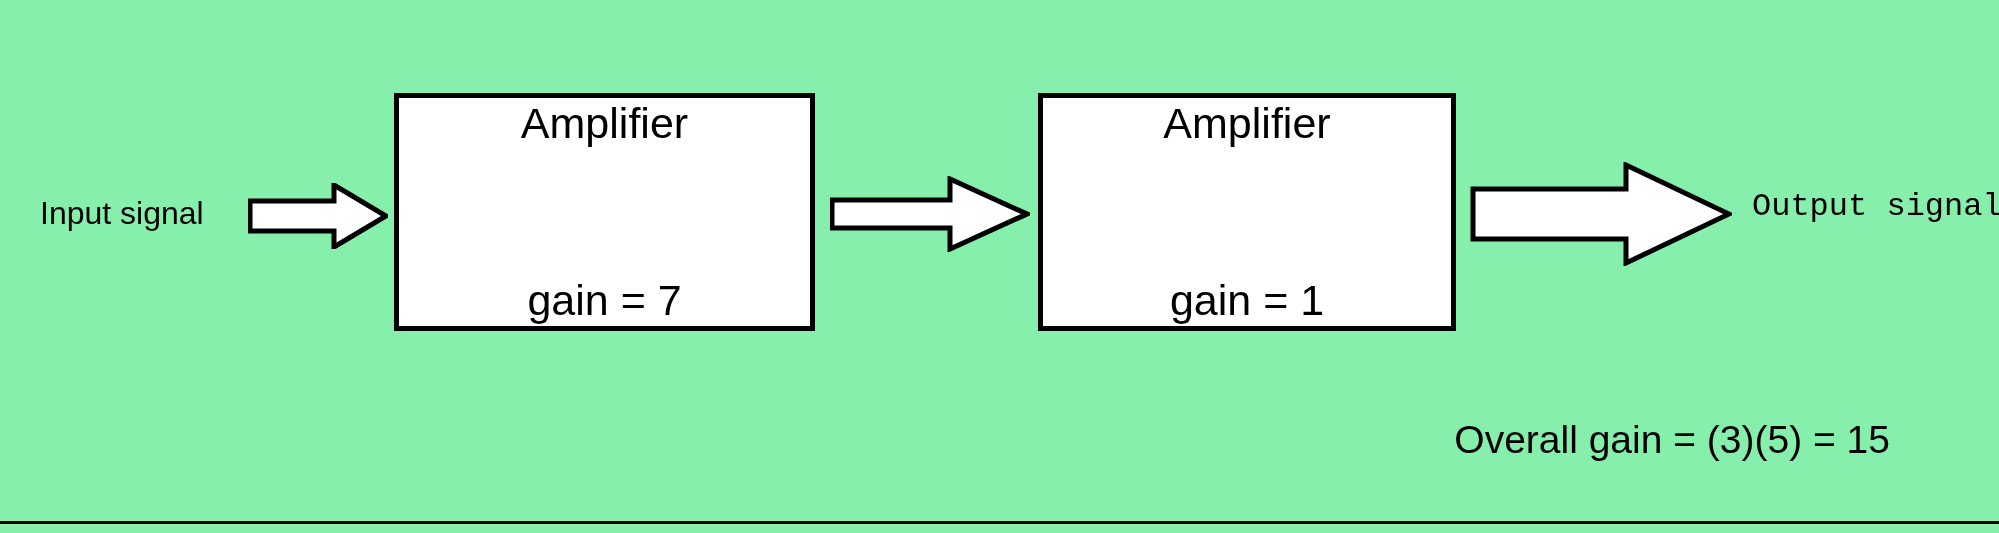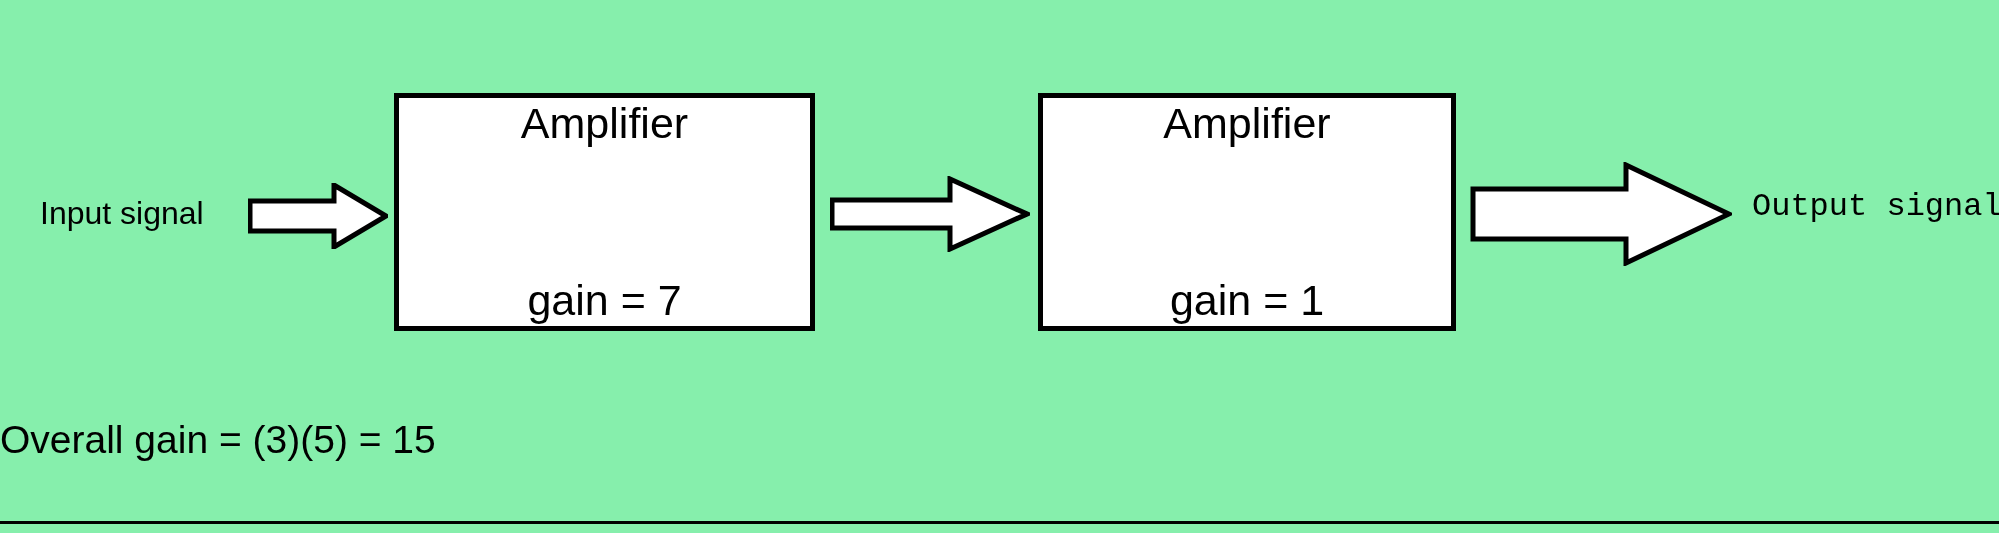--- a/index.html
+++ b/index.html
@@ -53,21 +53,21 @@
   .block-arrow { display: block; }
   #input-arrow  { left: 248px;  top: 183px; }
   #middle-arrow { left: 830px;  top: 176px; }
   #output-arrow { left: 1470px; top: 162px; }
 
   
   #overall-gain-caption {
     left: 0;
     top: 420px;
     width: 1890px;
-    text-align: left;
+    text-align: right;
     font-size: 39px;
     line-height: 1;
     white-space: nowrap;
     color: #000;
   }
 
   
   #bottom-rule {
     left: 0;
     top: 521px;

